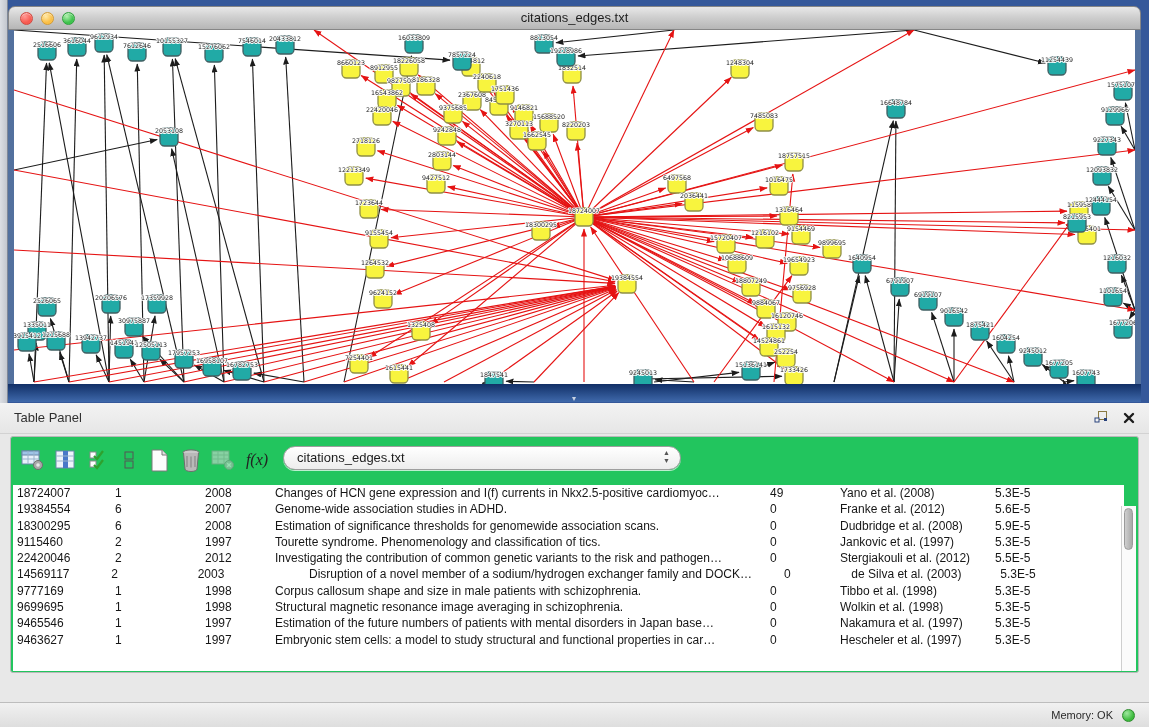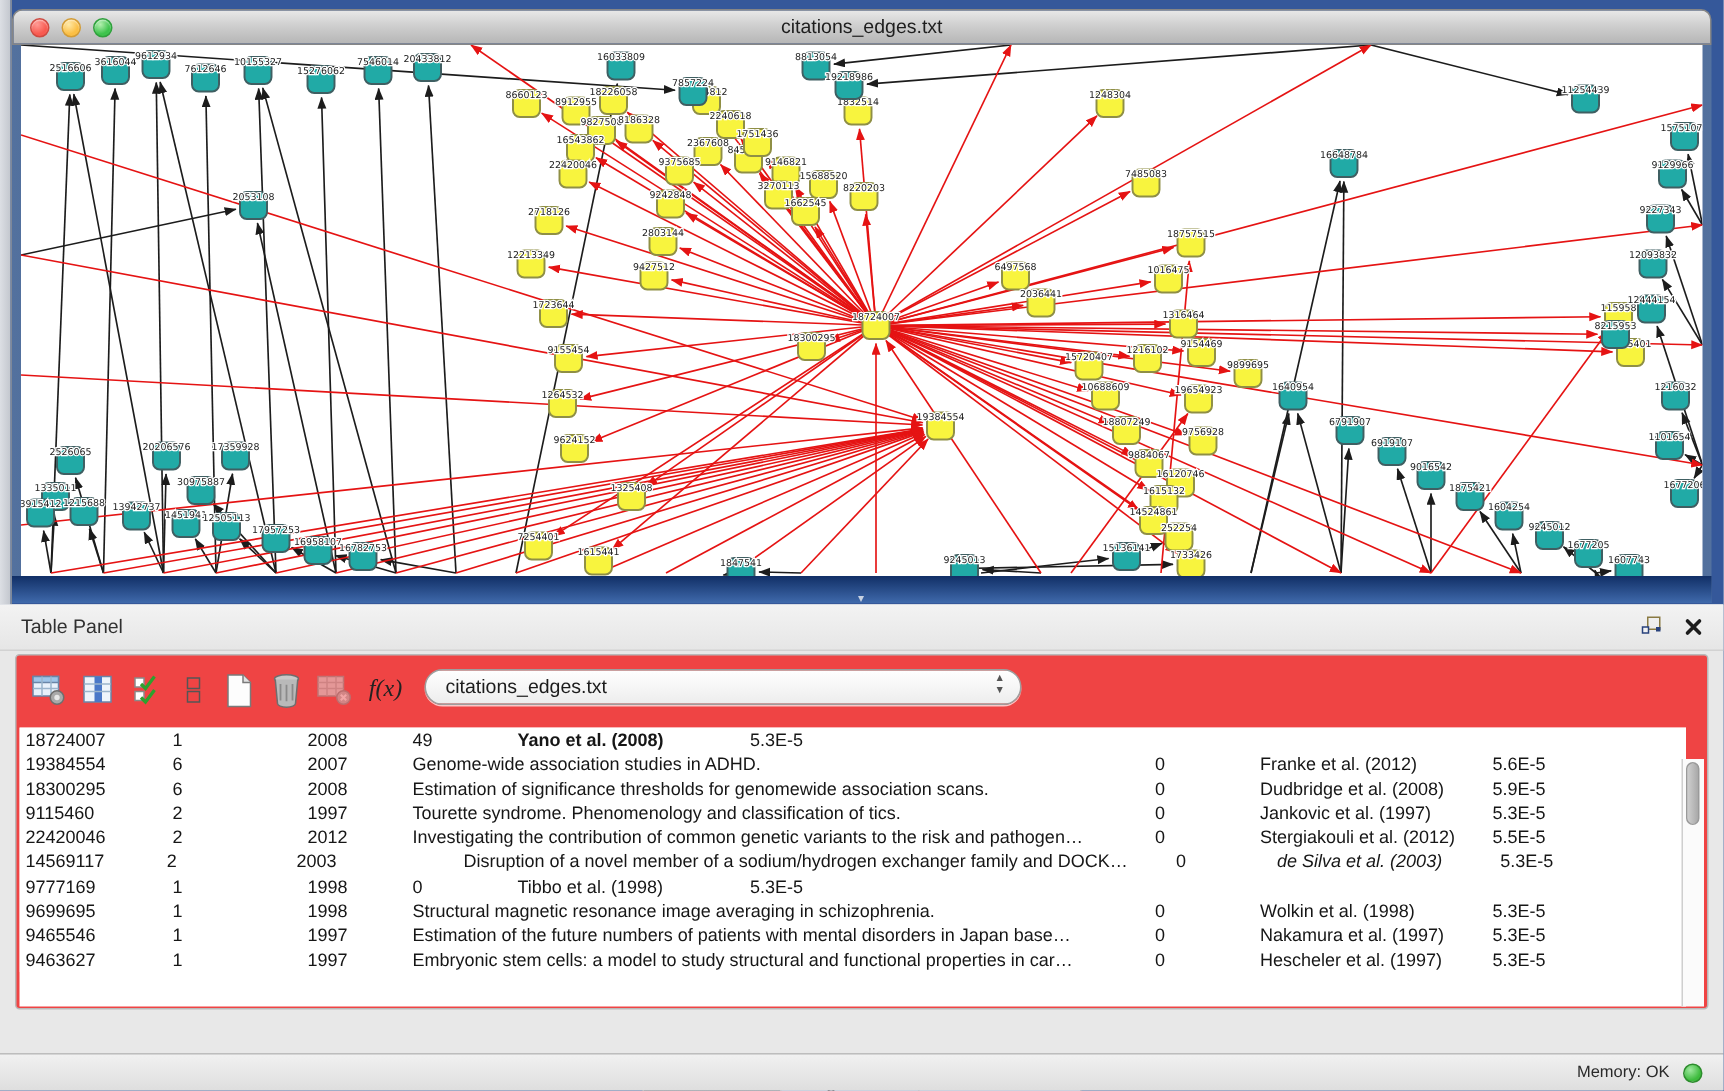--- a/index.html
+++ b/index.html
@@ -31,21 +31,21 @@
   
   .splitter-handle{position:absolute;left:567px;top:395px;width:14px;height:8px;color:#c8d2e2;
     font-size:8px;line-height:8px;text-align:center;}
   
   .panel{position:absolute;left:0;top:403px;width:1149px;height:299px;background:#e8e8e8;}
   .panel-header{position:absolute;top:0;left:0;right:0;height:30px;
     background:linear-gradient(#f3f3f3,#e6e6e6);border-bottom:1px solid #d2d2d2;}
   .panel-title{position:absolute;left:14px;top:0;line-height:30px;font-size:13px;color:#303030;}
   .panel-hdr-icons{position:absolute;right:14px;top:7px;display:flex;gap:14px;align-items:center;}
   .panel-body{position:absolute;top:33px;left:10px;width:1129px;height:237px;
-    background:#ef4444;border:1px solid #b9b9b9;border-radius:3px;box-sizing:border-box;}
+    background:#22c55e;border:1px solid #b9b9b9;border-radius:3px;box-sizing:border-box;}
   
   .toolbar{position:absolute;left:0;top:0;right:0;height:46px;}
   .tool-btn{position:absolute;top:9px;width:28px;height:28px;display:flex;align-items:center;justify-content:center;}
   .fx-label{font-family:"Liberation Serif",serif;font-style:italic;font-size:16px;color:#222;}
   .combo{position:absolute;left:272px;top:9px;width:398px;height:24px;box-sizing:border-box;
     border:1px solid #9e9e9e;border-radius:12px;background:linear-gradient(#ffffff,#ededed);
     font-size:13px;color:#1c1c1c;line-height:22px;padding-left:13px;box-shadow:0 1px 0 rgba(255,255,255,.7);}
   .combo-arrows{position:absolute;right:10px;top:2px;display:flex;flex-direction:column;line-height:8px;
     font-size:7px;color:#555;}
   
@@ -553,22 +553,23 @@
           </span>
       </div>
     </div>
 
     <div class="tbl">
       <div id="tbody">
           <div class="trow">
             <div class="td" style="width: 98px;">18724007</div>
             <div class="td" style="width: 90px;">1</div>
             <div class="td" style="width: 70px;">2008</div>
+            <div class="td" style="width: 495px;">Changes of HCN gene expression and I(f) currents in Nkx2.5-positive cardiomyoc…</div>
             <div class="td" style="width: 70px;">49</div>
-            <div class="td" style="width: 155px; font-weight: bold;">Yano et al. (2008)</div>
+            <div class="td" style="width: 155px;">Yano et al. (2008)</div>
             <div class="td" style="width: 133px;">5.3E-5</div>
           </div>
           <div class="trow">
             <div class="td" style="width: 98px;">19384554</div>
             <div class="td" style="width: 90px;">6</div>
             <div class="td" style="width: 70px;">2007</div>
             <div class="td" style="width: 495px;">Genome-wide association studies in ADHD.</div>
             <div class="td" style="width: 70px;">0</div>
             <div class="td" style="width: 155px;">Franke et al. (2012)</div>
             <div class="td" style="width: 133px;">5.6E-5</div>
@@ -599,27 +600,28 @@
             <div class="td" style="width: 70px;">0</div>
             <div class="td" style="width: 155px;">Stergiakouli et al. (2012)</div>
             <div class="td" style="width: 133px;">5.5E-5</div>
           </div>
           <div class="trow">
             <div class="td" style="width: 98px;">14569117</div>
             <div class="td" style="width: 90px;">2</div>
             <div class="td" style="width: 70px;">2003</div>
             <div class="td" style="width: 495px; margin-left: 44px;">Disruption of a novel member of a sodium/hydrogen exchanger family and DOCK…</div>
             <div class="td" style="width: 70px;">0</div>
-            <div class="td" style="width: 155px; font-style: italic;">de Silva et al. (2003)</div>
+            <div class="td" style="width: 155px;">de Silva et al. (2003)</div>
             <div class="td" style="width: 133px;">5.3E-5</div>
           </div>
           <div class="trow">
             <div class="td" style="width: 98px;">9777169</div>
             <div class="td" style="width: 90px;">1</div>
             <div class="td" style="width: 70px;">1998</div>
+            <div class="td" style="width: 495px;">Corpus callosum shape and size in male patients with schizophrenia.</div>
             <div class="td" style="width: 70px;">0</div>
             <div class="td" style="width: 155px;">Tibbo et al. (1998)</div>
             <div class="td" style="width: 133px;">5.3E-5</div>
           </div>
           <div class="trow">
             <div class="td" style="width: 98px;">9699695</div>
             <div class="td" style="width: 90px;">1</div>
             <div class="td" style="width: 70px;">1998</div>
             <div class="td" style="width: 495px;">Structural magnetic resonance image averaging in schizophrenia.</div>
             <div class="td" style="width: 70px;">0</div>

